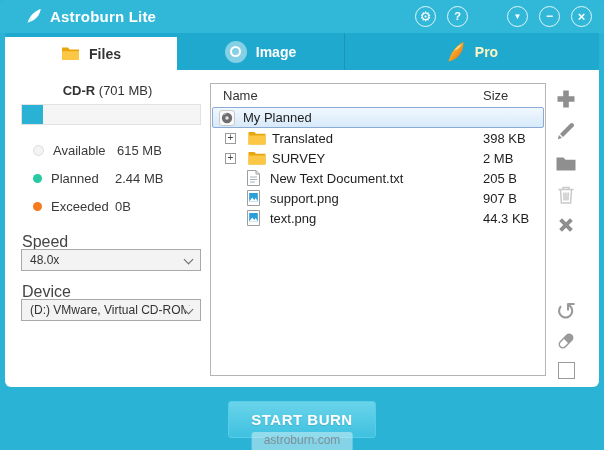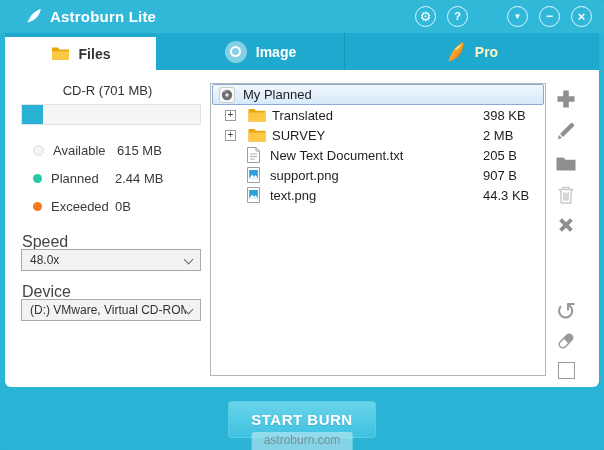--- a/index.html
+++ b/index.html
@@ -18,37 +18,37 @@
   .wb-gear{left:415px;font-size:13px;}
   .wb-help{left:447px;font-weight:bold;font-size:11px;}
   .wb-tray{left:507px;font-size:8px;}
   .wb-min{left:539px;font-weight:bold;}
   .wb-close{left:571px;font-weight:bold;font-size:13px;}
 
   
   .tabbar{position:absolute;top:33px;left:5px;right:5px;height:37px;background:#20a9ce;}
   .tab{position:absolute;top:0;height:37px;display:flex;align-items:center;justify-content:center;
        gap:9px;cursor:pointer;box-sizing:border-box;}
-  .tab-files{left:0;width:151px;top:4px;height:33px;background:#fff;}
+  .tab-files{left:0;width:172px;top:4px;height:33px;background:#fff;}
   .tab-files .tab-label{color:#333;font-weight:bold;font-size:14px;}
   .tab-image{left:172px;width:168px;border-right:1px solid rgba(0,60,80,.18);}
   .tab-image .tab-label{color:#fff;font-weight:bold;font-size:14px;}
   .tab-pro{left:340px;right:0;}
   .tab-pro .tab-label{color:#fbf6c3;font-weight:bold;font-size:14px;}
   .disc-badge{width:22px;height:22px;border-radius:50%;background:rgba(255,255,255,.45);
               display:flex;align-items:center;justify-content:center;}
   .disc-badge .ring{width:7px;height:7px;border:2px solid #fff;border-radius:50%;}
 
   
   .content{position:absolute;top:70px;left:5px;right:5px;bottom:63px;background:#fff;
            border-radius:0 0 6px 6px;}
 
   
   .cdr-title{position:absolute;top:13px;left:0;width:205px;text-align:center;font-size:13px;color:#333;}
-  .cdr-title b{font-weight:normal;}
+  .cdr-title b{font-weight:bold;}
   .progress{position:absolute;top:34px;left:16px;width:180px;height:21px;background:#f5f5f5;
             border:1px solid #e2e2e2;box-sizing:border-box;}
   .progress .fill{height:100%;width:12%;background:#29b2d4;}
   .legend-row{position:absolute;left:28px;height:14px;display:flex;align-items:center;font-size:13px;color:#3a3a3a;}
   .dot{width:9px;height:9px;border-radius:50%;margin-right:9px;flex:none;}
   .dot-available{background:#f4f4f4;border:1px solid #ddd;}
   .dot-planned{background:#26c9a3;}
   .dot-exceeded{background:#f57a1d;}
   .legend-label{width:64px;}
   .legend-value{color:#3a3a3a;}
@@ -168,20 +168,24 @@
       <span class="chev"></span>
     </div>
 
     <span class="side-label" style="top:213px;">Device</span>
     <div class="dd" style="top:229px;">
       <span>(D:) VMware, Virtual CD-ROM</span>
       <span class="chev" style="background:#f3f3f3;"></span>
     </div>
 
     <div class="file-panel">
+      <div class="fp-header">
+        <span class="fp-col-name">Name</span>
+        <span class="fp-col-size">Size</span>
+      </div>
 
       <div class="frow selected">
         <span class="sp" style="width:6px;"></span>
         <svg width="16" height="16" viewBox="0 0 16 16" class="ficon">
           <rect x=".5" y=".5" width="15" height="15" rx="2.5" fill="#fafafa" stroke="#c9c9c9"></rect>
           <circle cx="8" cy="8" r="5.2" fill="#6e6e6e"></circle>
           <circle cx="8" cy="8" r="1.7" fill="#e8e8e8"></circle>
           <path d="M4.5 5.2a4.6 4.6 0 0 1 3-1.6" stroke="#bdbdbd" fill="none" stroke-width="1"></path>
         </svg>
         <span class="sp" style="width:8px;"></span>

